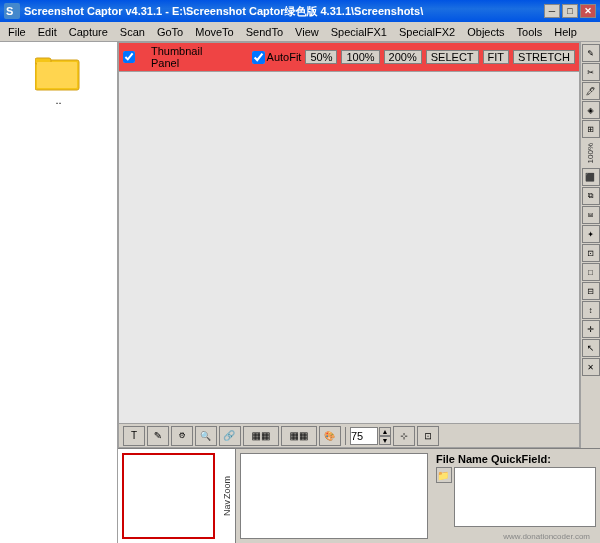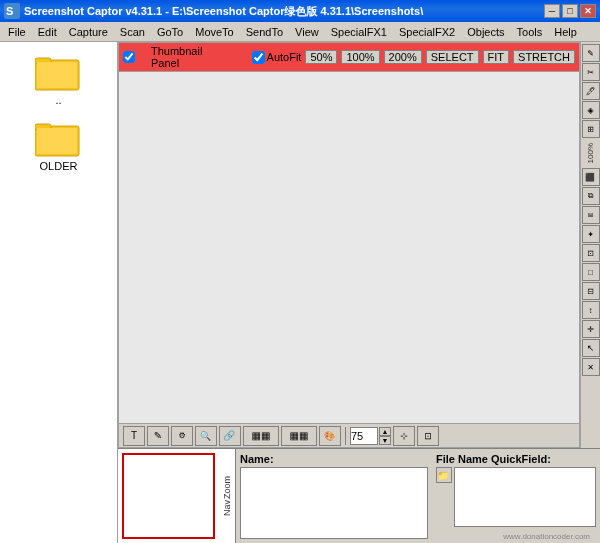--- a/index.html
+++ b/index.html
@@ -304,30 +304,20 @@
         <svg viewBox="0 0 48 40" xmlns="http://www.w3.org/2000/svg">
           <rect x="0" y="8" width="44" height="30" rx="2" fill="#f5c518" stroke="#d4a017" stroke-width="1"></rect>
           <rect x="0" y="6" width="16" height="6" rx="2" fill="#f5c518" stroke="#d4a017" stroke-width="1"></rect>
           <rect x="2" y="10" width="40" height="26" rx="1" fill="#ffd54f"></rect>
         </svg>
       </div>
       <span class="file-label">..</span>
     </div>
 
 
-    <div class="file-item">
-      <div class="folder-icon">
-        <svg viewBox="0 0 48 40" xmlns="http://www.w3.org/2000/svg">
-          <rect x="0" y="8" width="44" height="30" rx="2" fill="#f5c518" stroke="#d4a017" stroke-width="1"></rect>
-          <rect x="0" y="6" width="16" height="6" rx="2" fill="#f5c518" stroke="#d4a017" stroke-width="1"></rect>
-          <rect x="2" y="10" width="40" height="26" rx="1" fill="#ffd54f"></rect>
-        </svg>
-      </div>
-      <span class="file-label">OLDER</span>
-    </div>
 
   </div>
 
   <div class="right-panel">
 
     <div class="thumbnail-area">
 
       <div class="thumbnail-panel">
         <div class="thumbnail-panel-header">
           <input type="checkbox" class="thumbnail-checkbox" checked="" style="">
@@ -397,21 +387,20 @@
         <div class="preview-box"></div>
         <div class="zoom-nav-labels">
           <span class="zoom-nav-label">Zoom</span>
           <span class="zoom-nav-label">Nav</span>
         </div>
       </div>
 
       <div class="info-panel">
 
         <div class="name-field">
-          <span class="name-label">Name:</span>
           <textarea class="name-input" style="resize: none; font-size: 11px;"></textarea>
         </div>
 
         <div class="filename-field">
           <span class="filename-label">File Name QuickField:</span>
           <div class="filename-input-row">
             <div class="filename-icon">📁</div>
             <textarea class="filename-input" style="resize: none; font-size: 11px;"></textarea>
           </div>
         </div>

